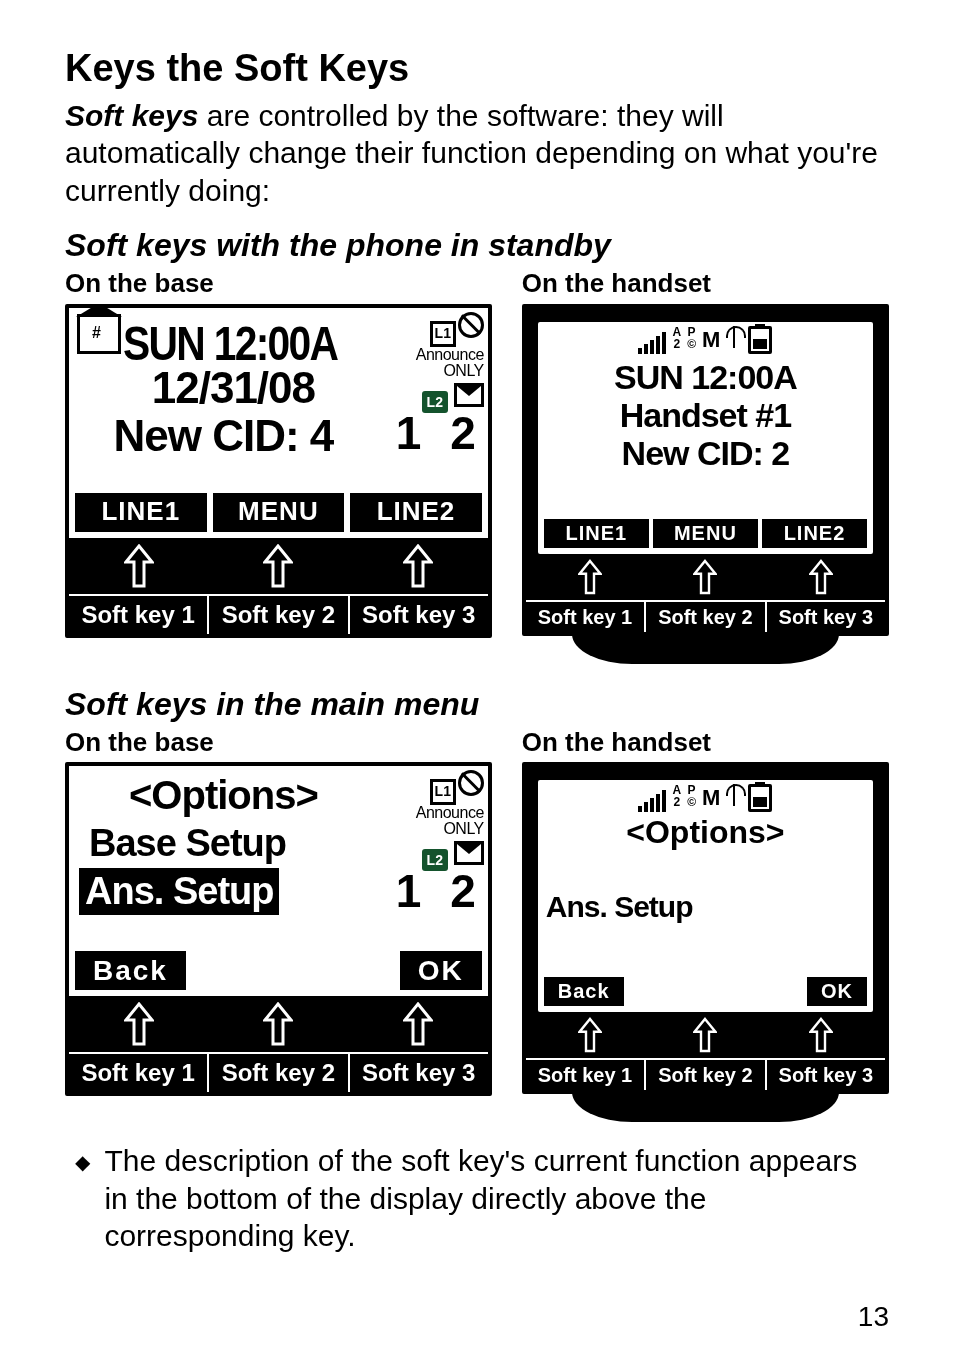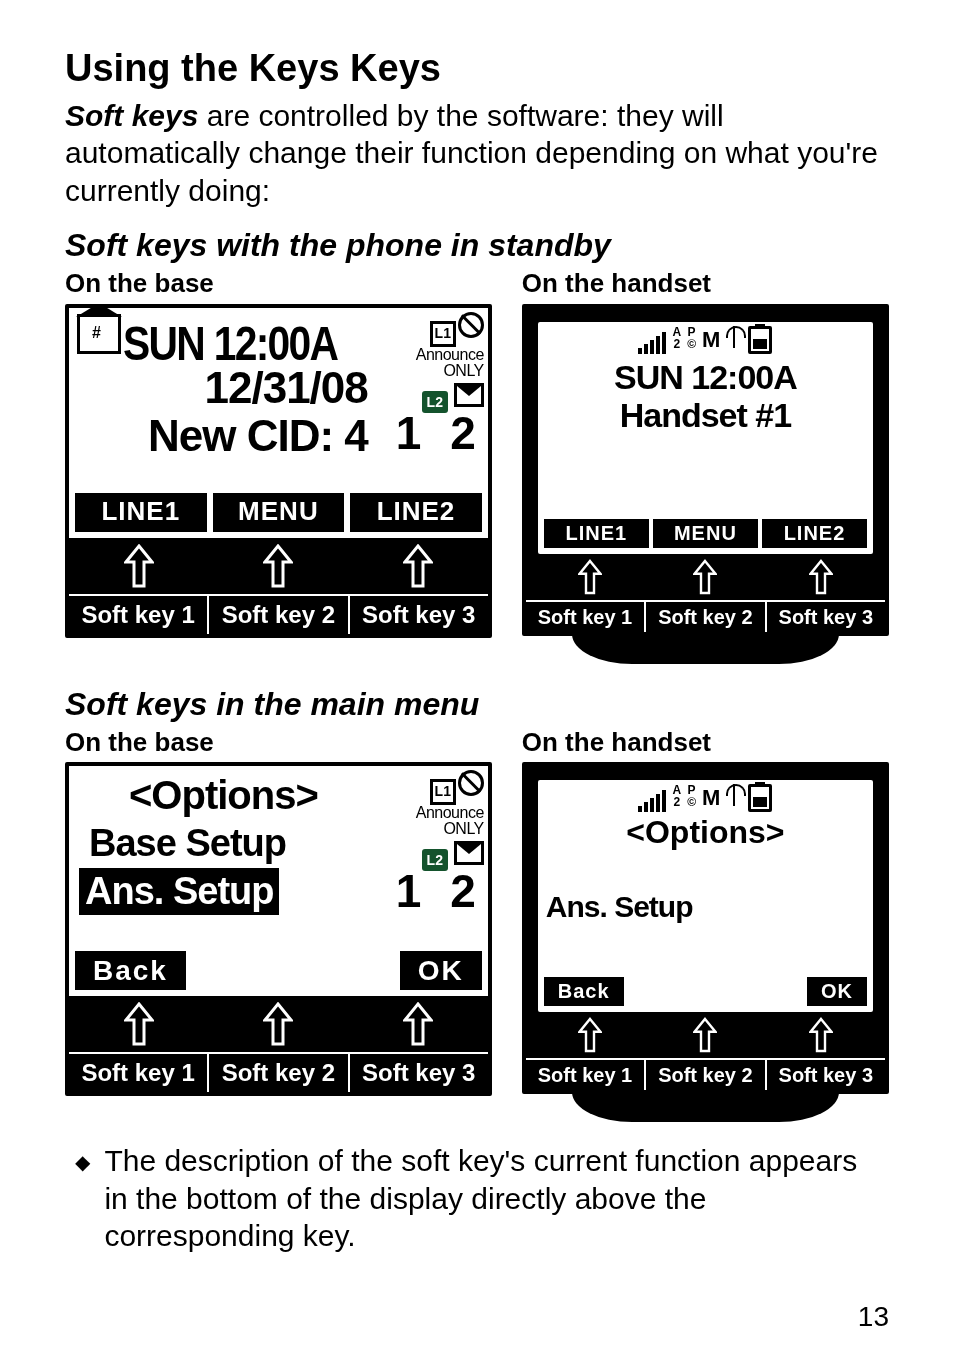--- a/index.html
+++ b/index.html
@@ -55,21 +55,21 @@
     background: #fff;
     color: #000;
     font-family: "Arial Narrow", Arial, sans-serif;
     font-weight: bold;
     text-align: center;
     position: relative;
     overflow: hidden;
   }
   .lcd.base { height: 230px; }
   .lcd.hand { height: 232px; margin: 14px 12px 0 12px; border-radius: 2px;}
-  .lcd-main { position: absolute; left: 0; right: 0; text-align: right; }
+  .lcd-main { position: absolute; left: 0; right: 0; }
   .lcd-row2 { top: 52px; font-size: 44px; letter-spacing: -1px;}
   .lcd-row3 { top: 100px; font-size: 44px; letter-spacing: -1px;}
   .lcd-row1b { top: 6px; font-size: 48px; letter-spacing: -2px; font-stretch: condensed; transform: scaleX(0.85); transform-origin: left;}
   .lcd-softrow {
     position: absolute;
     bottom: 6px;
     left: 6px;
     right: 6px;
     display: flex;
     gap: 6px;
@@ -179,21 +179,21 @@
   .hand-labelrow > div:first-child{border-left:none;}
   
   .opt-lcd-left { position:absolute; top:4px; left:10px; right:120px; text-align:left;}
   .opt-softrow { position:absolute; bottom:6px; left:6px; right:6px; display:flex; gap:6px;}
   .opt-softrow > div { background:#000; color:#fff; font-size:28px; padding:2px 18px; letter-spacing:2px;}
   .opt-softrow .spacer { flex:1; background:transparent;}
 </style>
 </head>
 <body>
 
-<h1>Using the Keys Keys</h1>
+<h1>Keys the Soft Keys</h1>
 <p class="intro">
   <em>Soft keys</em><span> are controlled by the software: they will automatically change their function depending on what you're currently doing:</span>
 </p>
 
 <p class="section-title">Soft keys with the phone in standby</p>
 
 <div class="row">
   <div class="col col-left">
     <div class="caption">On the base</div>
     <div class="device">
@@ -261,20 +261,21 @@
           <span class="frac">
               <span>P</span>
               <span>©</span>
             </span>
           <span class="stat-icon">M</span>
           <span class="ant"></span>
           <span class="batt"></span>
         </div>
         <div class="hand-line hand-l1">SUN 12:00A</div>
         <div class="hand-line hand-l2">Handset #1</div>
+        <div class="hand-line hand-l3">New CID: 2</div>
         <div class="hand-soft">
           <div>LINE1</div>
           <div>MENU</div>
           <div>LINE2</div>
         </div>
       </div>
       <div class="hand-arrows">
         <div>
             <svg width="24" height="36" viewBox="0 0 30 44">
               <path d="M15 2 L28 18 L20 18 L20 42 L10 42 L10 18 L2 18 Z" fill="none" stroke="#fff" stroke-width="3"></path>

